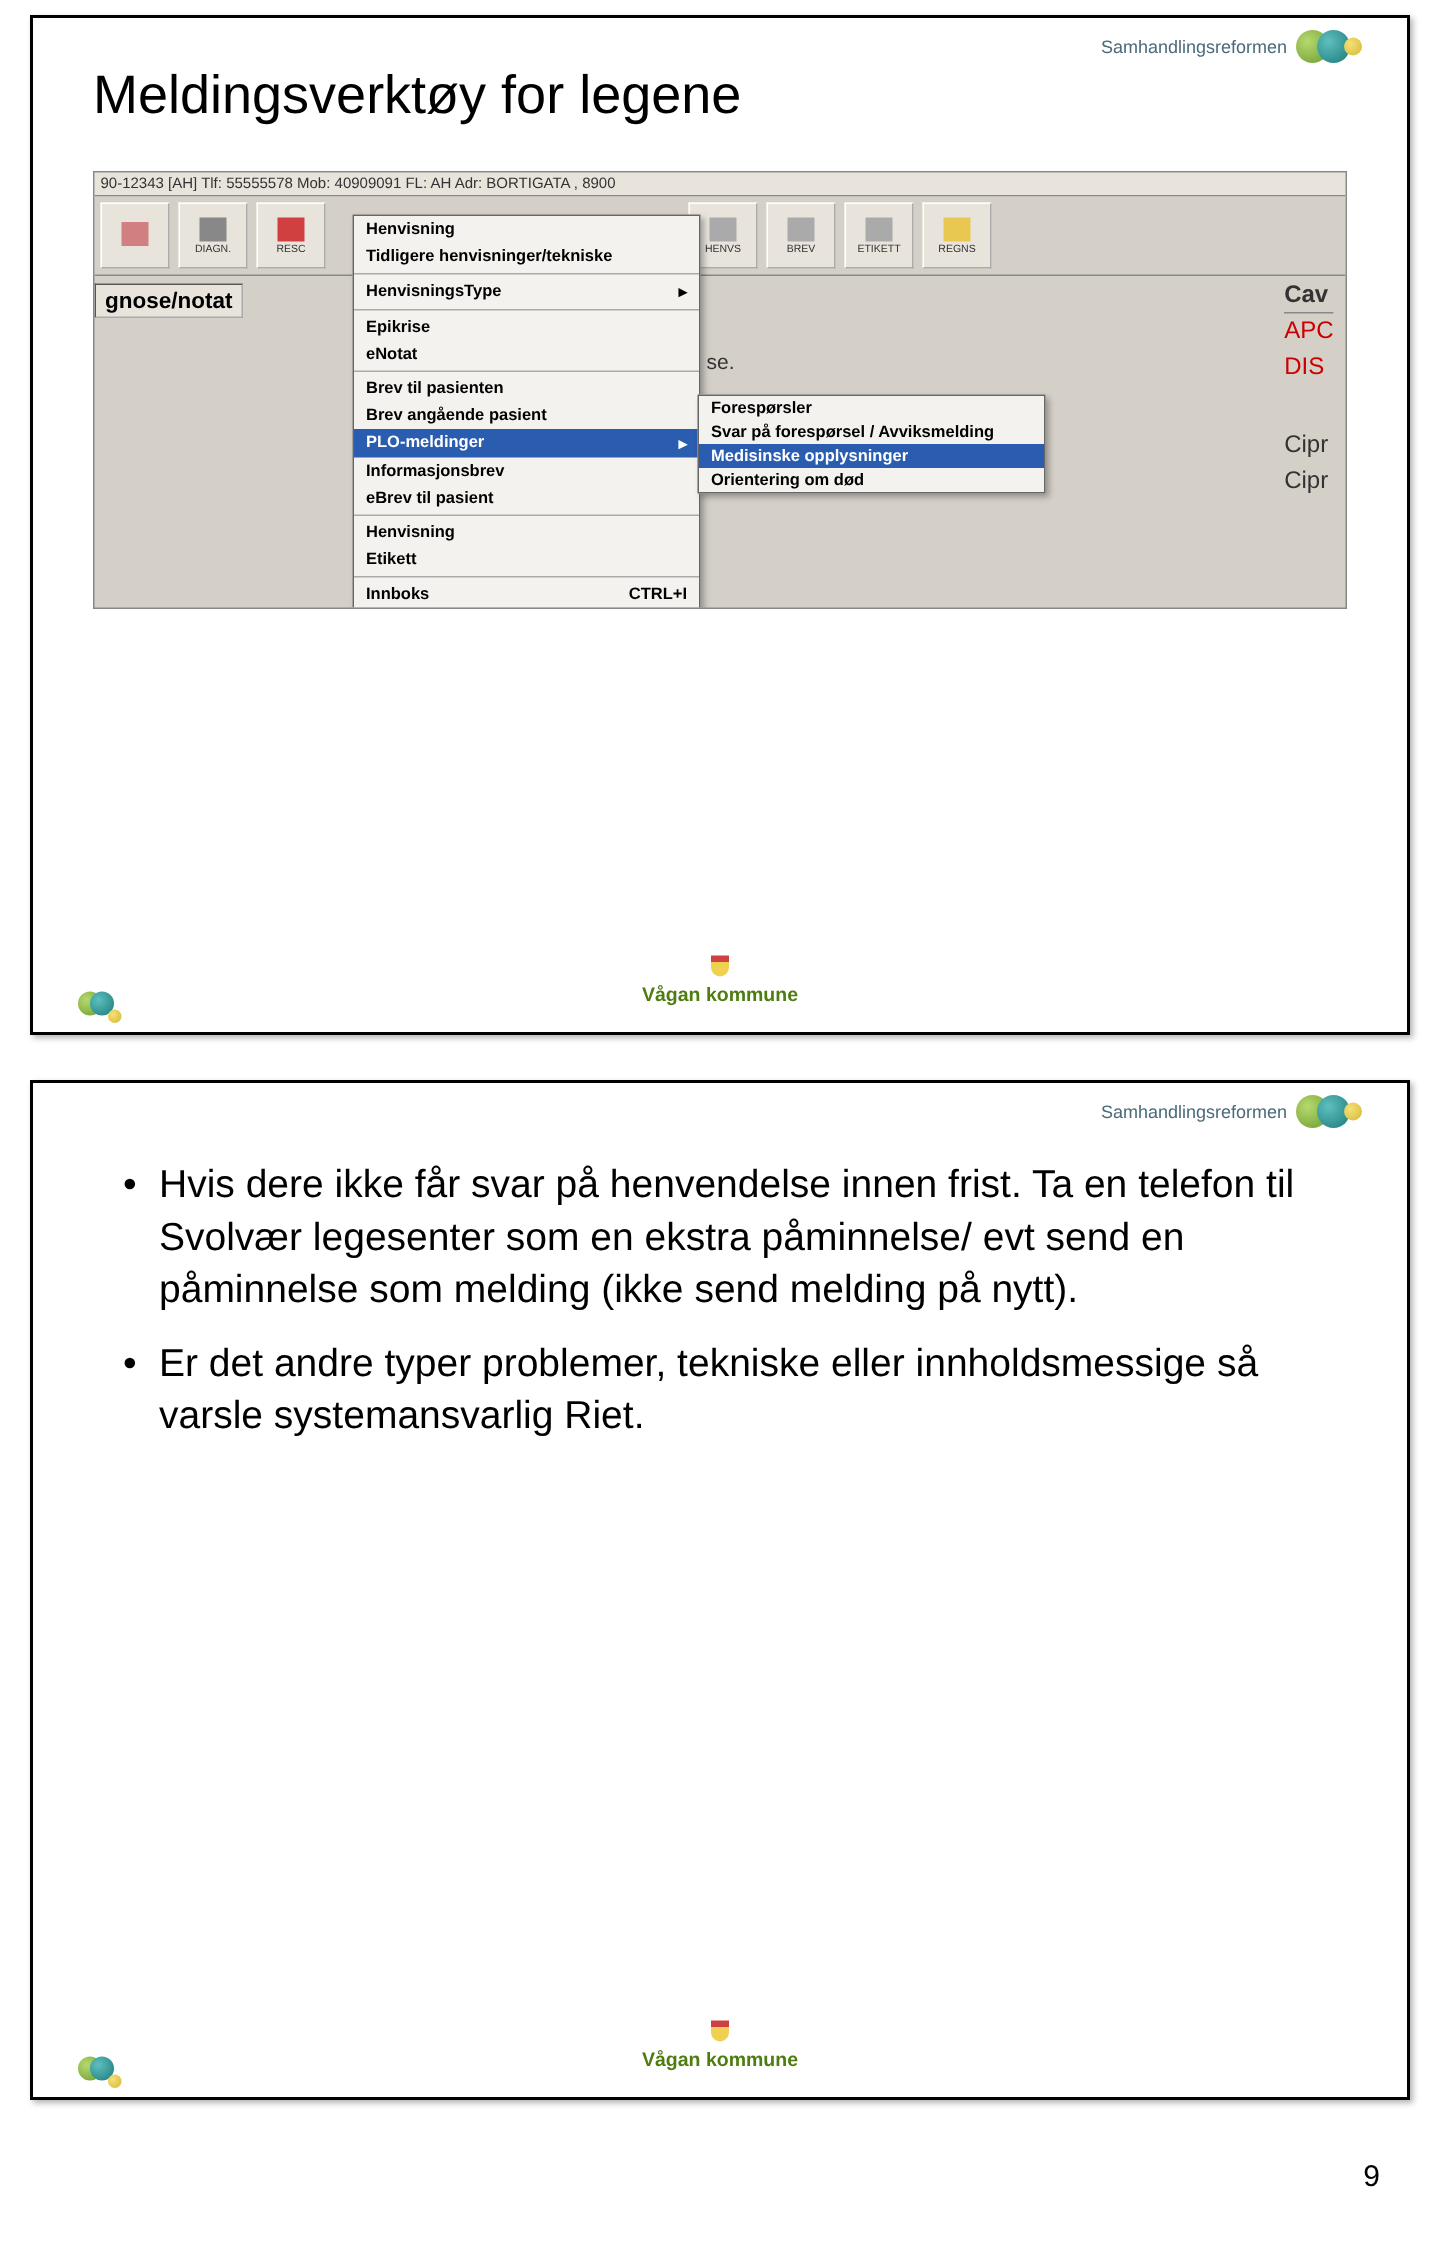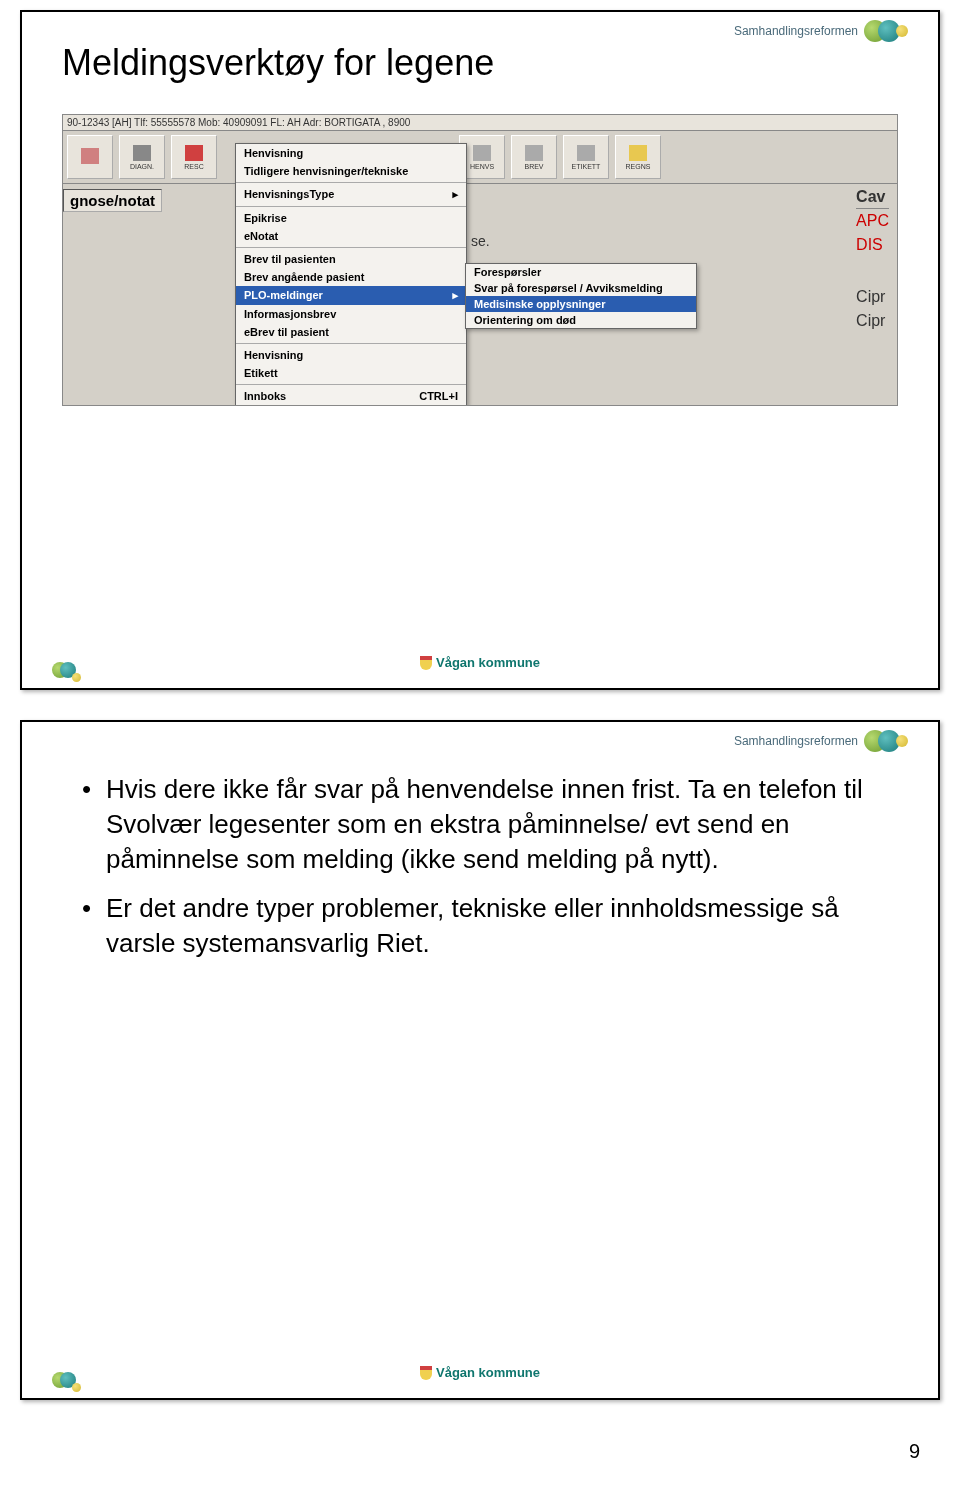--- a/index.html
+++ b/index.html
@@ -161,24 +161,25 @@
     gap: 8px;
   }
   .small-bubbles {
     position: absolute;
     bottom: 6px;
     left: 30px;
   }
   .vagan {
     font-size: 13px;
     font-weight: bold;
-    color: #0f766e;
+    color: #4d7c0f;
     display: flex;
     align-items: center;
     gap: 4px;
+    flex-direction: column;
   }
   .crest {
     width: 12px; height: 14px;
     background: linear-gradient(#d04040 30%, #f0d050 30%);
     border-radius: 0 0 6px 6px;
   }
   .content-body {
     padding: 50px 60px 20px 60px;
     font-size: 26px;
     line-height: 1.35;

